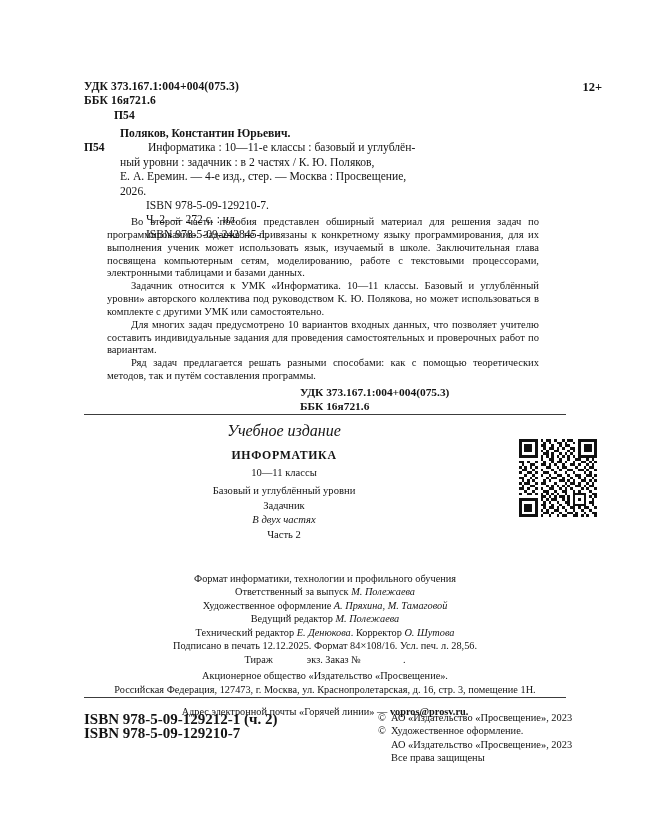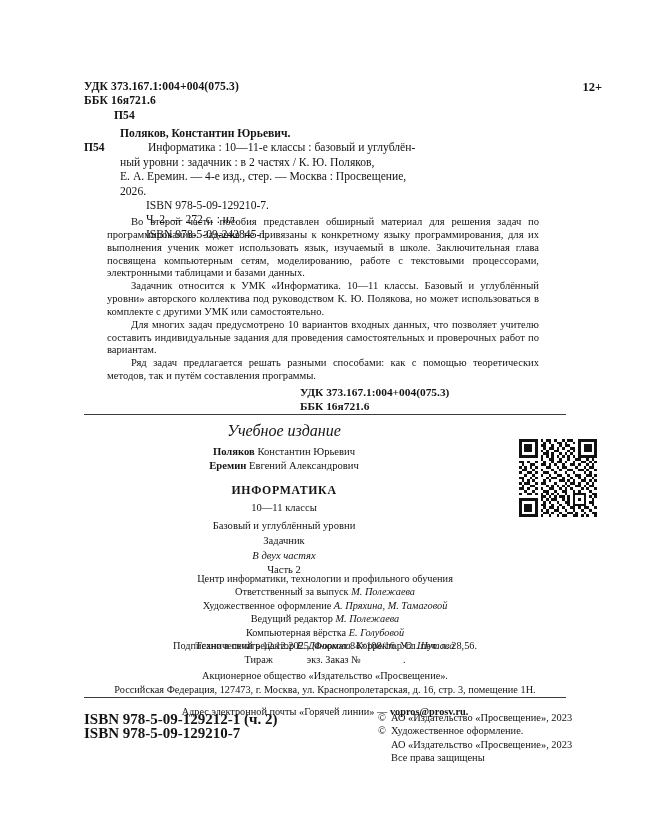--- a/index.html
+++ b/index.html
@@ -256,24 +256,20 @@
 
   <div class="udk-repeat">
     <div>УДК 373.167.1:004+004(075.3)</div>
     <div>ББК 16я721.6</div>
   </div>
 
   <div class="rule rule-top"></div>
 
   <div class="imprint">
     <div class="ital">Учебное издание</div>
-    <div class="names">
-      <div><b>Поляков</b><span> Константин Юрьевич</span></div>
-      <div><b>Еремин</b><span> Евгений Александрович</span></div>
-    </div>
     <div class="title">ИНФОРМАТИКА</div>
     <div class="grade">10—11 классы</div>
     <div class="grade">Базовый и углублённый уровни</div>
     <div class="volume">Задачник</div>
     <div class="volume ital">В двух частях</div>
     <div class="volume">Часть 2</div>
   </div>
 
   <div class="qr-wrap">
     <svg width="78" height="78" viewBox="0 0 29 29" shape-rendering="crispEdges">
@@ -526,25 +522,24 @@
           <rect x="16" y="28" width="2" height="1"></rect>
         <rect x="20" y="28" width="2" height="1"></rect>
           <rect x="23" y="28" width="1" height="1"></rect>
         <rect x="25" y="28" width="1" height="1"></rect>
           <rect x="28" y="28" width="1" height="1"></rect>
       </g>
     </svg>
   </div>
 
   <div class="credits">
-    <div>Центр информатики, технологии и профильного обучения</div>
+    <div>Формат информатики, технологии и профильного обучения</div>
     <div><span>Ответственный за выпуск </span><span class="i">М. Полежаева</span></div>
     <div><span>Художественное оформление </span><span class="i">А. Пряхина, М. Тамаговой</span></div>
     <div><span>Ведущий редактор </span><span class="i">М. Полежаева</span></div>
-    <div><span>Компьютерная вёрстка </span><span class="i">Е. Голубовой</span></div>
     <div><span>Технический редактор </span><span class="i">Е. Денюкова</span><span>. Корректор </span><span class="i">О. Шутова</span></div>
   </div>
 
   <div class="print-info">
     <div>Подписано в печать 12.12.2025. Формат 84×108/16. Усл. печ. л. 28,56.</div>
     <div class="tirazh"><span>Тираж</span><span class="gap-a"></span><span>экз. Заказ №</span><span class="gap-b"></span><span>.</span></div>
   </div>
 
   <div class="publisher">
     <div>Акционерное общество «Издательство «Просвещение».</div>

